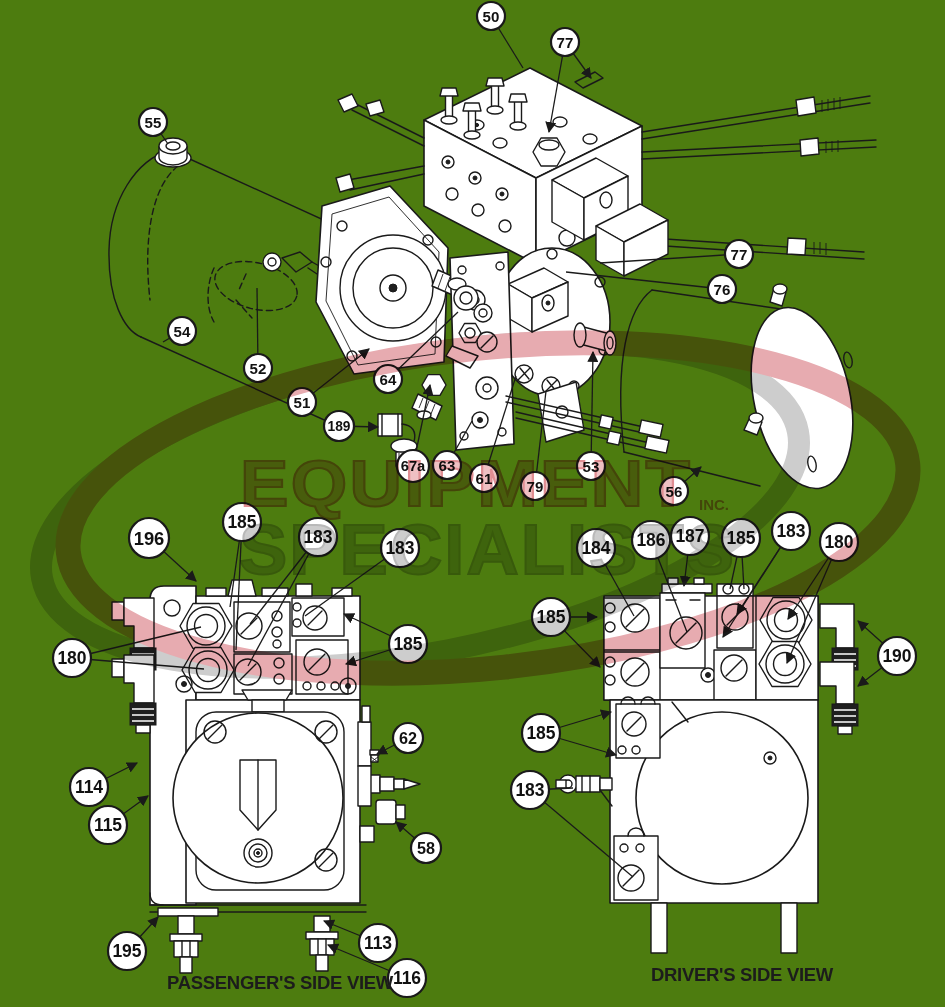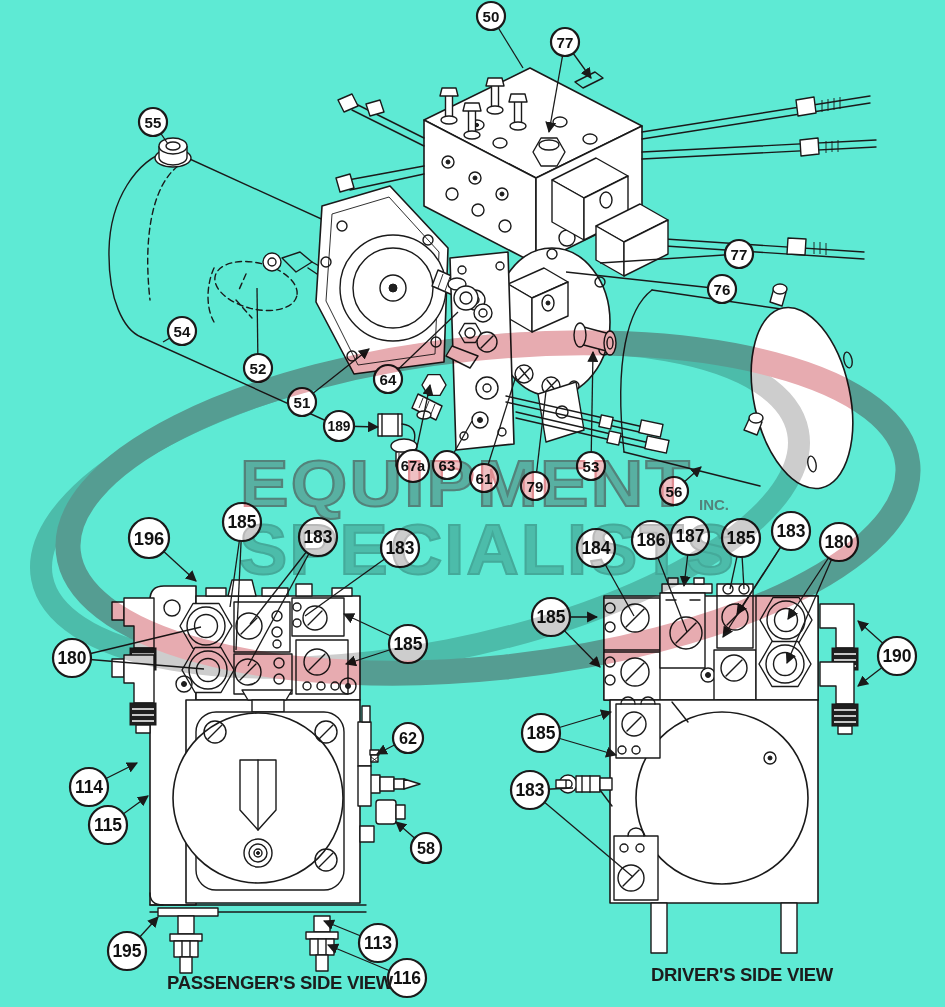--- a/index.html
+++ b/index.html
@@ -1,16 +1,16 @@
 <!DOCTYPE html>
 <html><head>
 <meta charset="utf-8">
 <style>
   html,body{margin:0;padding:0;background:#fff;}
-  .stage{position:relative;width:945px;height:1007px;background:#5eead4;overflow:hidden;
+  .stage{position:relative;width:945px;height:1007px;background:#4d7c0f;overflow:hidden;
          font-family:"Liberation Sans",sans-serif;}
   svg text{font-family:"Liberation Sans",sans-serif;}
   .s{fill:none;stroke:#1a1a1a;stroke-width:1.4;stroke-linejoin:round;stroke-linecap:round;}
   .f{fill:#fff;stroke:#1a1a1a;stroke-width:1.4;stroke-linejoin:round;}
   .f2{fill:#fff;stroke:#1a1a1a;stroke-width:1.6;stroke-linejoin:round;}
   .thin{fill:none;stroke:#1a1a1a;stroke-width:0.9;}
   .d{fill:#1f1f1f;stroke:#1a1a1a;stroke-width:1;}
   .wl{stroke:#fff;stroke-width:1.6;fill:none;}
   .dash{stroke-dasharray:6 4;}
   .leader{stroke:#1a1a1a;stroke-width:1.3;fill:none;}

